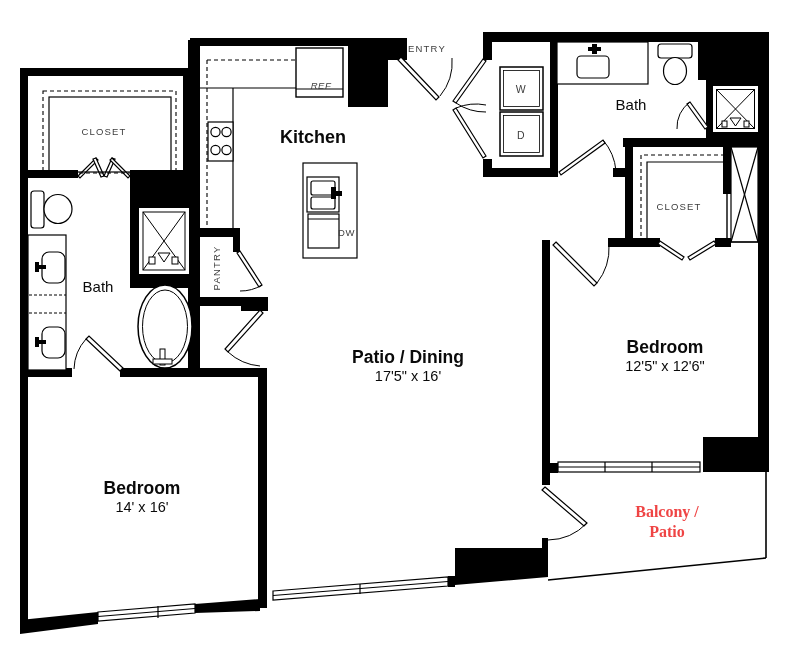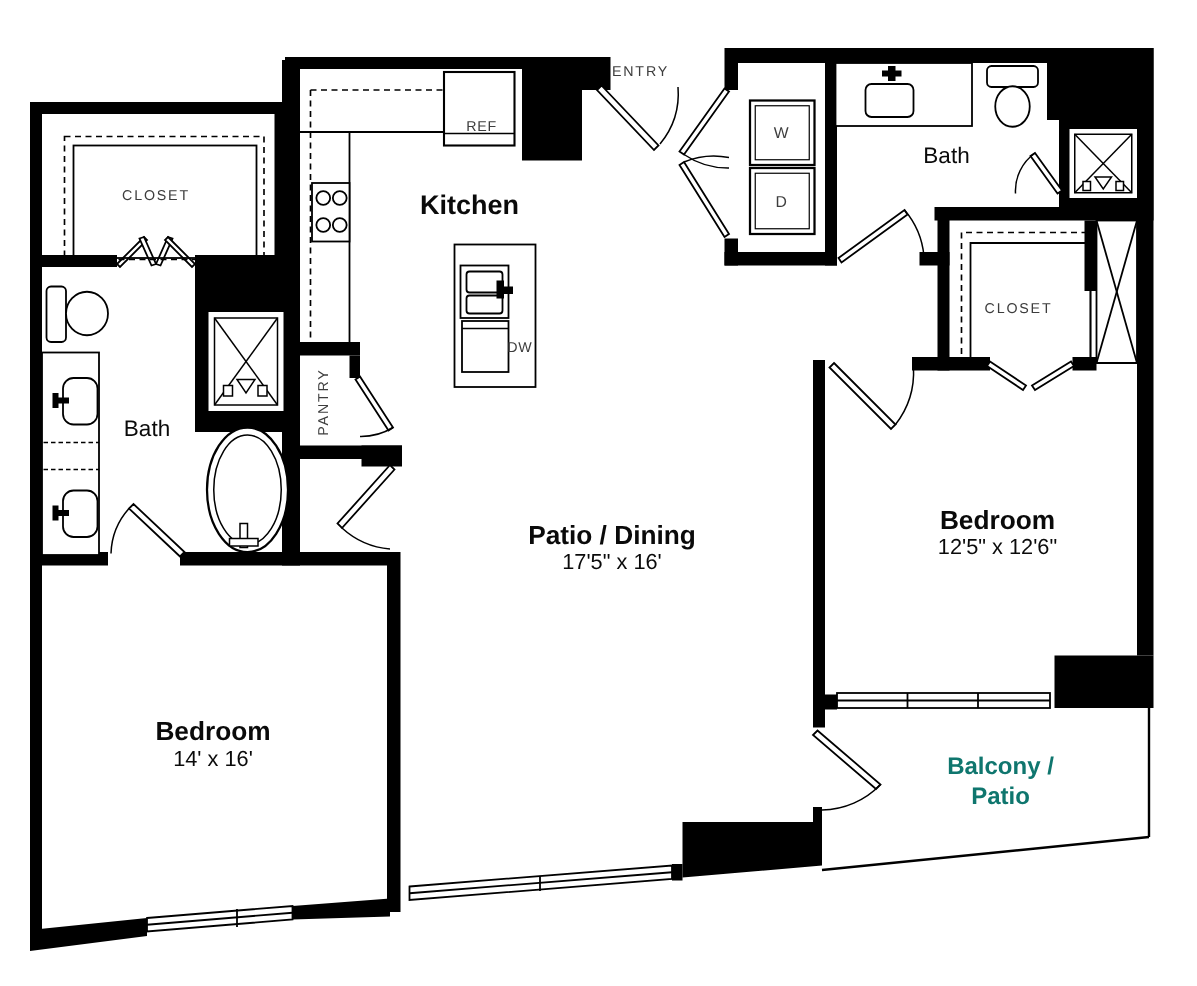--- a/index.html
+++ b/index.html
@@ -7,21 +7,21 @@
          font-family:"Liberation Sans", sans-serif;}
   #plan-svg{position:absolute;left:0;top:0;}
   .lbl{position:absolute;transform:translate(-50%,-50%);white-space:nowrap;color:#000;
        text-align:center;pointer-events:none;}
   .room-name{font-size:17.5px;font-weight:bold;line-height:19px;color:#0a0a0a;}
   .room-dims{font-size:14.5px;line-height:18px;color:#0a0a0a;}
   .small-lbl{font-size:9.5px;letter-spacing:1.2px;color:#3d3d3d;font-weight:400;}
   .tiny-lbl{font-size:9.5px;letter-spacing:.5px;color:#3d3d3d;}
   .rot{transform:translate(-50%,-50%) rotate(-90deg);}
   .bath-name{font-size:15px;font-weight:normal;color:#0a0a0a;}
-  .balcony-name{font-size:16px;font-weight:bold;line-height:20px;color:#0f766e;}
+  .balcony-name{font-size:16px;font-weight:bold;line-height:20px;color:#ef4444;font-family:Liberation Serif, serif;}
 </style>
 </head>
 <body>
 
 <div id="stage">
 
 <svg id="plan-svg" width="798" height="657" viewBox="0 0 798 657" xmlns="http://www.w3.org/2000/svg">
 
   <g fill="#000" stroke="none">
 
@@ -271,21 +271,21 @@
       <rect x="731" y="147" width="27" height="95"></rect>
       <line x1="731" y1="147" x2="758" y2="242"></line>
       <line x1="758" y1="147" x2="731" y2="242"></line>
     </g>
   </g>
 </svg>
 
 <div class="lbl small-lbl" style="left:104px;top:131px;">CLOSET</div>
 <div class="lbl room-name" style="left:297px;top:137px;font-size:18px;margin-left:16px;">Kitchen</div>
 <div class="lbl small-lbl" style="left:427px;top:48px;text-align:right;">ENTRY</div>
-<div class="lbl tiny-lbl" style="left:321px;top:85px;">REF</div>
+<div class="lbl tiny-lbl" style="left:321px;top:85px;font-style:italic;">REF</div>
 <div class="lbl tiny-lbl" style="left:324px;top:232px;padding-left:45px;">DW</div>
 <div class="lbl small-lbl rot" style="left:216px;top:268px;">PANTRY</div>
 <div class="lbl tiny-lbl" style="left:521px;top:89px;font-size:10.5px;">W</div>
 <div class="lbl tiny-lbl" style="left:521px;top:135px;font-size:10.5px;">D</div>
 <div class="lbl bath-name" style="left:631px;top:104px;">Bath</div>
 <div class="lbl small-lbl" style="left:679px;top:206px;">CLOSET</div>
 <div class="lbl bath-name" style="left:98px;top:286px;">Bath</div>
 
 <div class="lbl" style="left:408px;top:366px;">
   <div class="room-name">Patio / Dining</div>

